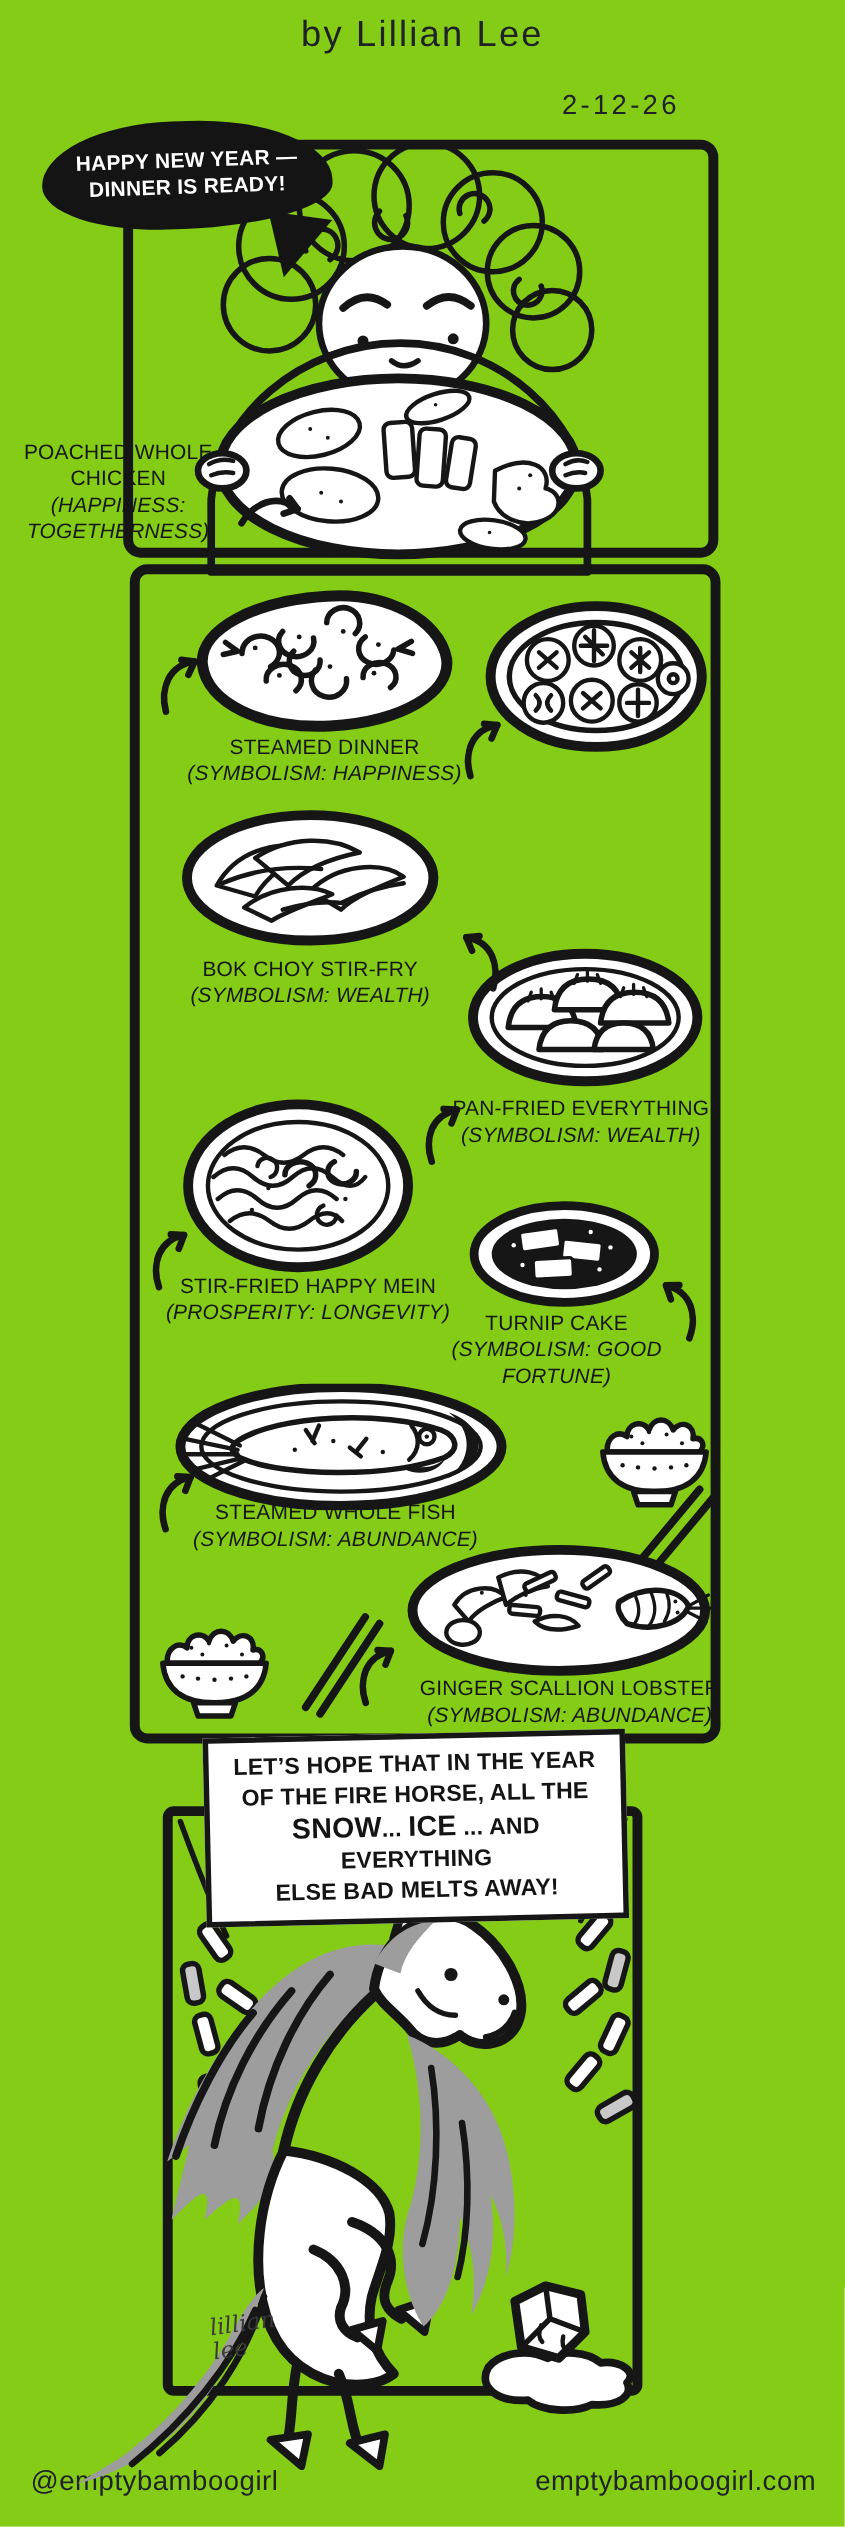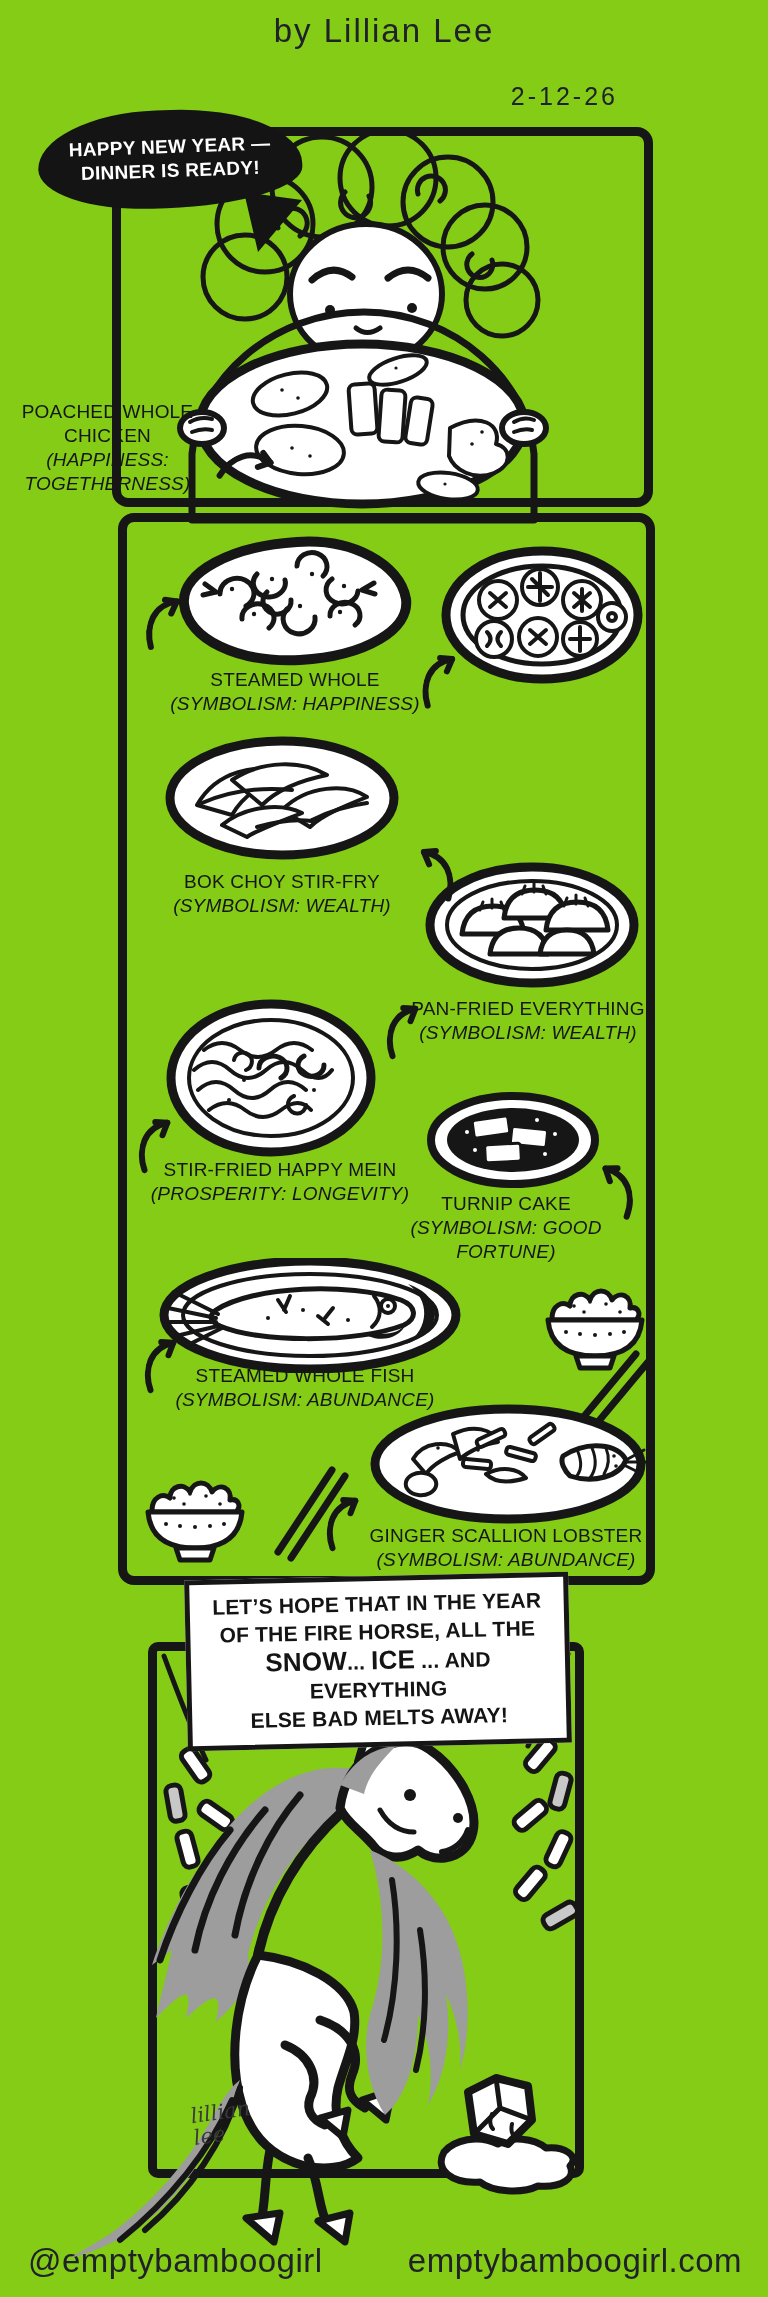--- a/index.html
+++ b/index.html
@@ -2,21 +2,21 @@
 <html><head>
 <meta charset="utf-8">
 <style>
   html,body{margin:0;padding:0;background:#ffffff;}
   #page{position:relative;width:768px;height:2297px;background:#84cc16;overflow:hidden;
         font-family:"Liberation Sans",sans-serif;color:#1a1a1a;}
   .abs{position:absolute;}
   
   .byline{left:0;top:12px;width:768px;text-align:center;font-size:33px;letter-spacing:2px;color:#20222a;}
   .date{left:488px;top:82px;width:130px;text-align:right;font-size:25px;letter-spacing:3px;color:#20222a;}
-  .footer{top:2242px;font-size:33px;letter-spacing:.5px;color:#20222a;}
+  .footer{top:2242px;font-size:25px;letter-spacing:.5px;color:#20222a;}
   .footer.l{left:28px;} .footer.r{right:26px;}
   
   .panel{border:9px solid #161616;border-radius:16px;background:transparent;box-sizing:border-box;}
   #panel1{left:112px;top:127px;width:541px;height:380px;z-index:1;}
   #panel2{left:118px;top:513px;width:537px;height:1072px;z-index:1;}
   #panel3{left:148px;top:1642px;width:436px;height:536px;border-radius:10px;z-index:1;}
   
   .bubble{left:38px;top:110px;width:264px;height:98px;background:#141414;z-index:7;
           border-radius:48% 52% 55% 45% / 60% 62% 40% 46%;transform:rotate(-2deg);
           display:flex;align-items:center;justify-content:center;text-align:center;}
@@ -138,21 +138,21 @@
         <circle cx="60" cy="55" r="2.2"></circle>
         <circle cx="100" cy="45" r="2.2"></circle>
         <circle cx="140" cy="40" r="2.2"></circle>
     <circle cx="172" cy="52" r="2.2"></circle>
         <circle cx="82" cy="80" r="2.2"></circle>
         <circle cx="128" cy="72" r="2.2"></circle>
         <circle cx="168" cy="78" r="2.2"></circle>
       </g>
   </svg>
   <div class="abs dish-label" style="left:170px;top:668px;width:250px;">
-    <div>STEAMED WHOLE</div>
+    <div>STEAMED DINNER</div>
     <div class="sym">(SYMBOLISM: HAPPINESS)</div>
   </div>
   <svg class="abs z3" style="left:148px;top:594px;transform:rotate(12deg);" width="40" height="60" viewBox="0 0 40 60">
     <g class="s" stroke-width="6">
         <path d="M8,56 C-2,36 2,14 24,6"></path>
         <path d="M12,7 L24,6 L21,19"></path>
       </g>
   </svg>
 
   <svg class="abs z2" style="left:440px;top:545px;" width="205" height="140" viewBox="0 0 205 140">
@@ -385,21 +385,21 @@
       <path d="M210,48 C214,58 214,66 208,73 M224,44 C229,56 228,66 222,74 M238,44 C242,54 241,62 236,70"></path>
       <path d="M258,56 L276,46 M258,58 L278,58 M258,62 L274,70"></path>
     </g>
     <g fill="#161616">
         <circle cx="246" cy="52" r="1.8"></circle>
         <circle cx="248" cy="62" r="1.8"></circle>
         <circle cx="70" cy="44" r="1.8"></circle>
         <circle cx="110" cy="46" r="1.8"></circle>
       </g>
   </svg>
-  <div class="abs dish-label" style="left:356px;top:1524px;width:300px;">
+  <div class="abs dish-label" style="left:368px;top:1524px;width:300px;">
     <div>GINGER SCALLION LOBSTER</div>
     <div class="sym">(SYMBOLISM: ABUNDANCE)</div>
   </div>
   <svg class="abs z3" style="left:328px;top:1494px;transform:rotate(8deg);" width="40" height="60" viewBox="0 0 40 60">
     <g class="s" stroke-width="6">
         <path d="M8,56 C-2,36 2,14 24,6"></path>
         <path d="M12,7 L24,6 L21,19"></path>
       </g>
   </svg>
 

